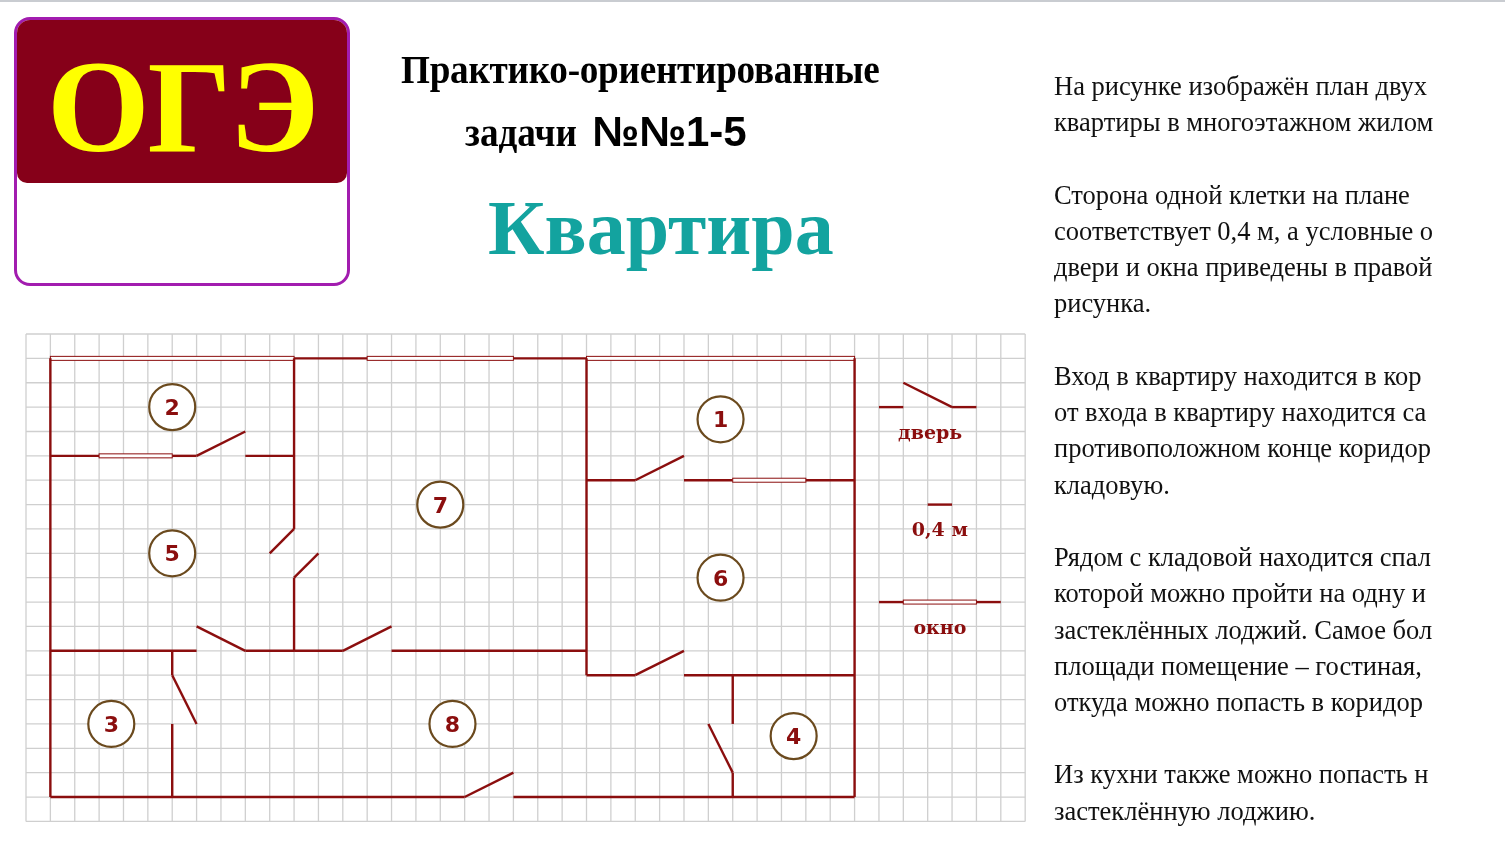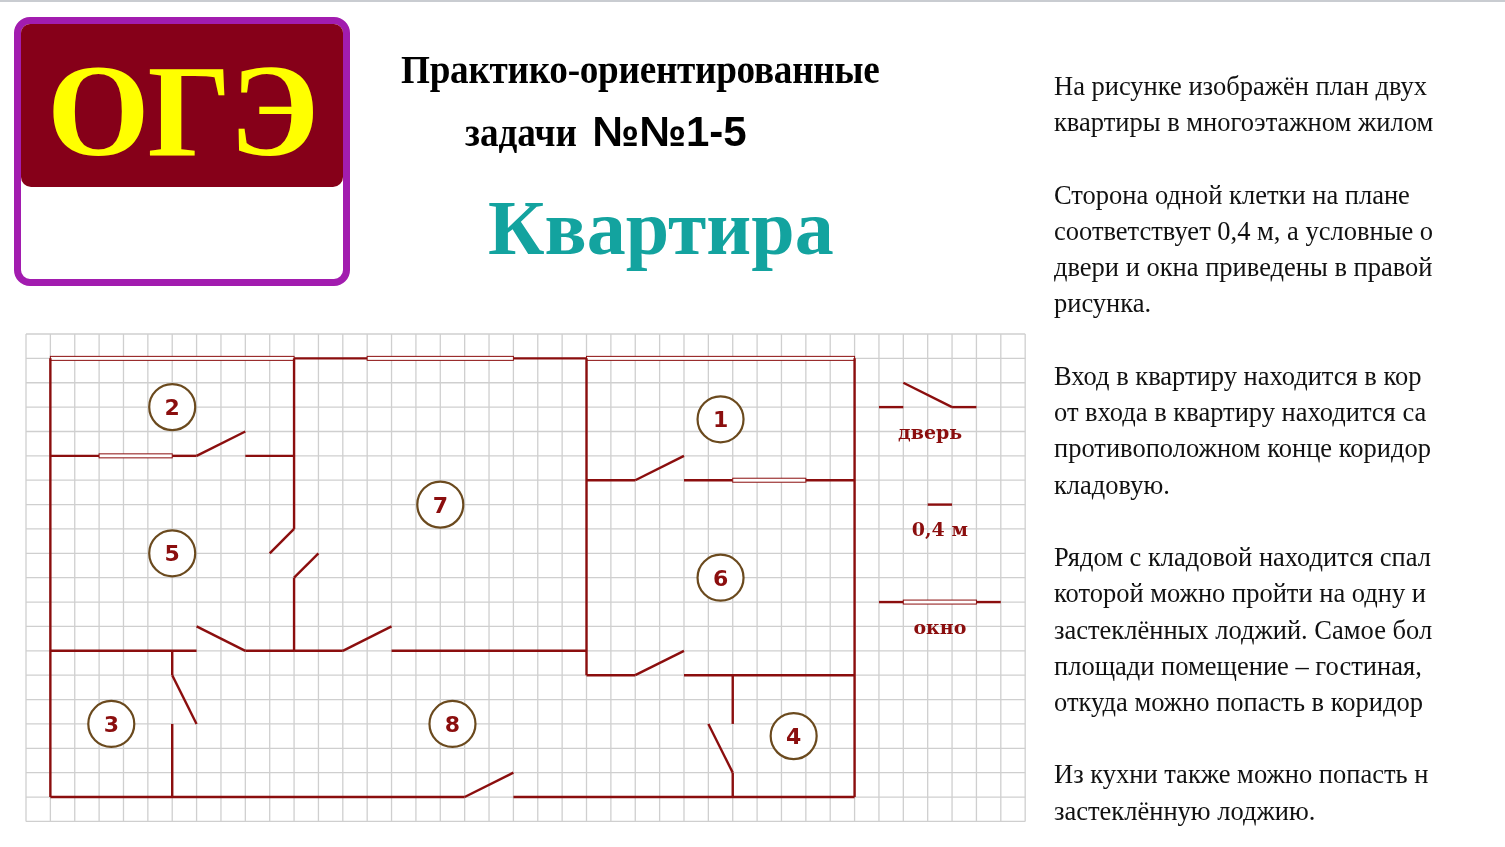--- a/index.html
+++ b/index.html
@@ -3,21 +3,21 @@
 <meta charset="utf-8">
 <style>
   html, body { margin: 0; padding: 0; }
   body {
     width: 1505px; height: 847px; overflow: hidden; position: relative;
     background: #ffffff; font-family: "Liberation Serif", "DejaVu Serif", serif;
   }
   .topline { position: absolute; left: 0; top: 0; width: 1505px; height: 2px; background: #c9ccd1; }
   .logo {
     position: absolute; left: 14px; top: 17px; width: 336px; height: 269px;
-    border: 7px solid #a21caf; border-radius: 16px; box-sizing: border-box; overflow: hidden; background: #fff;
+    border: 3px solid #a21caf; border-radius: 16px; box-sizing: border-box; overflow: hidden; background: #fff;
   }
   .logo-top {
     position: absolute; left: 0; top: 0; width: 100%; height: 163px; background: #860019;
     border-radius: 0 0 10px 10px;
     display: flex; align-items: center; justify-content: center;
   }
   .logo-oge {
     font-family: "Liberation Serif", serif; font-weight: bold; color: #ffff00;
     font-size: 132px; line-height: 1; letter-spacing: -2px; margin-top: 10px;
   }

